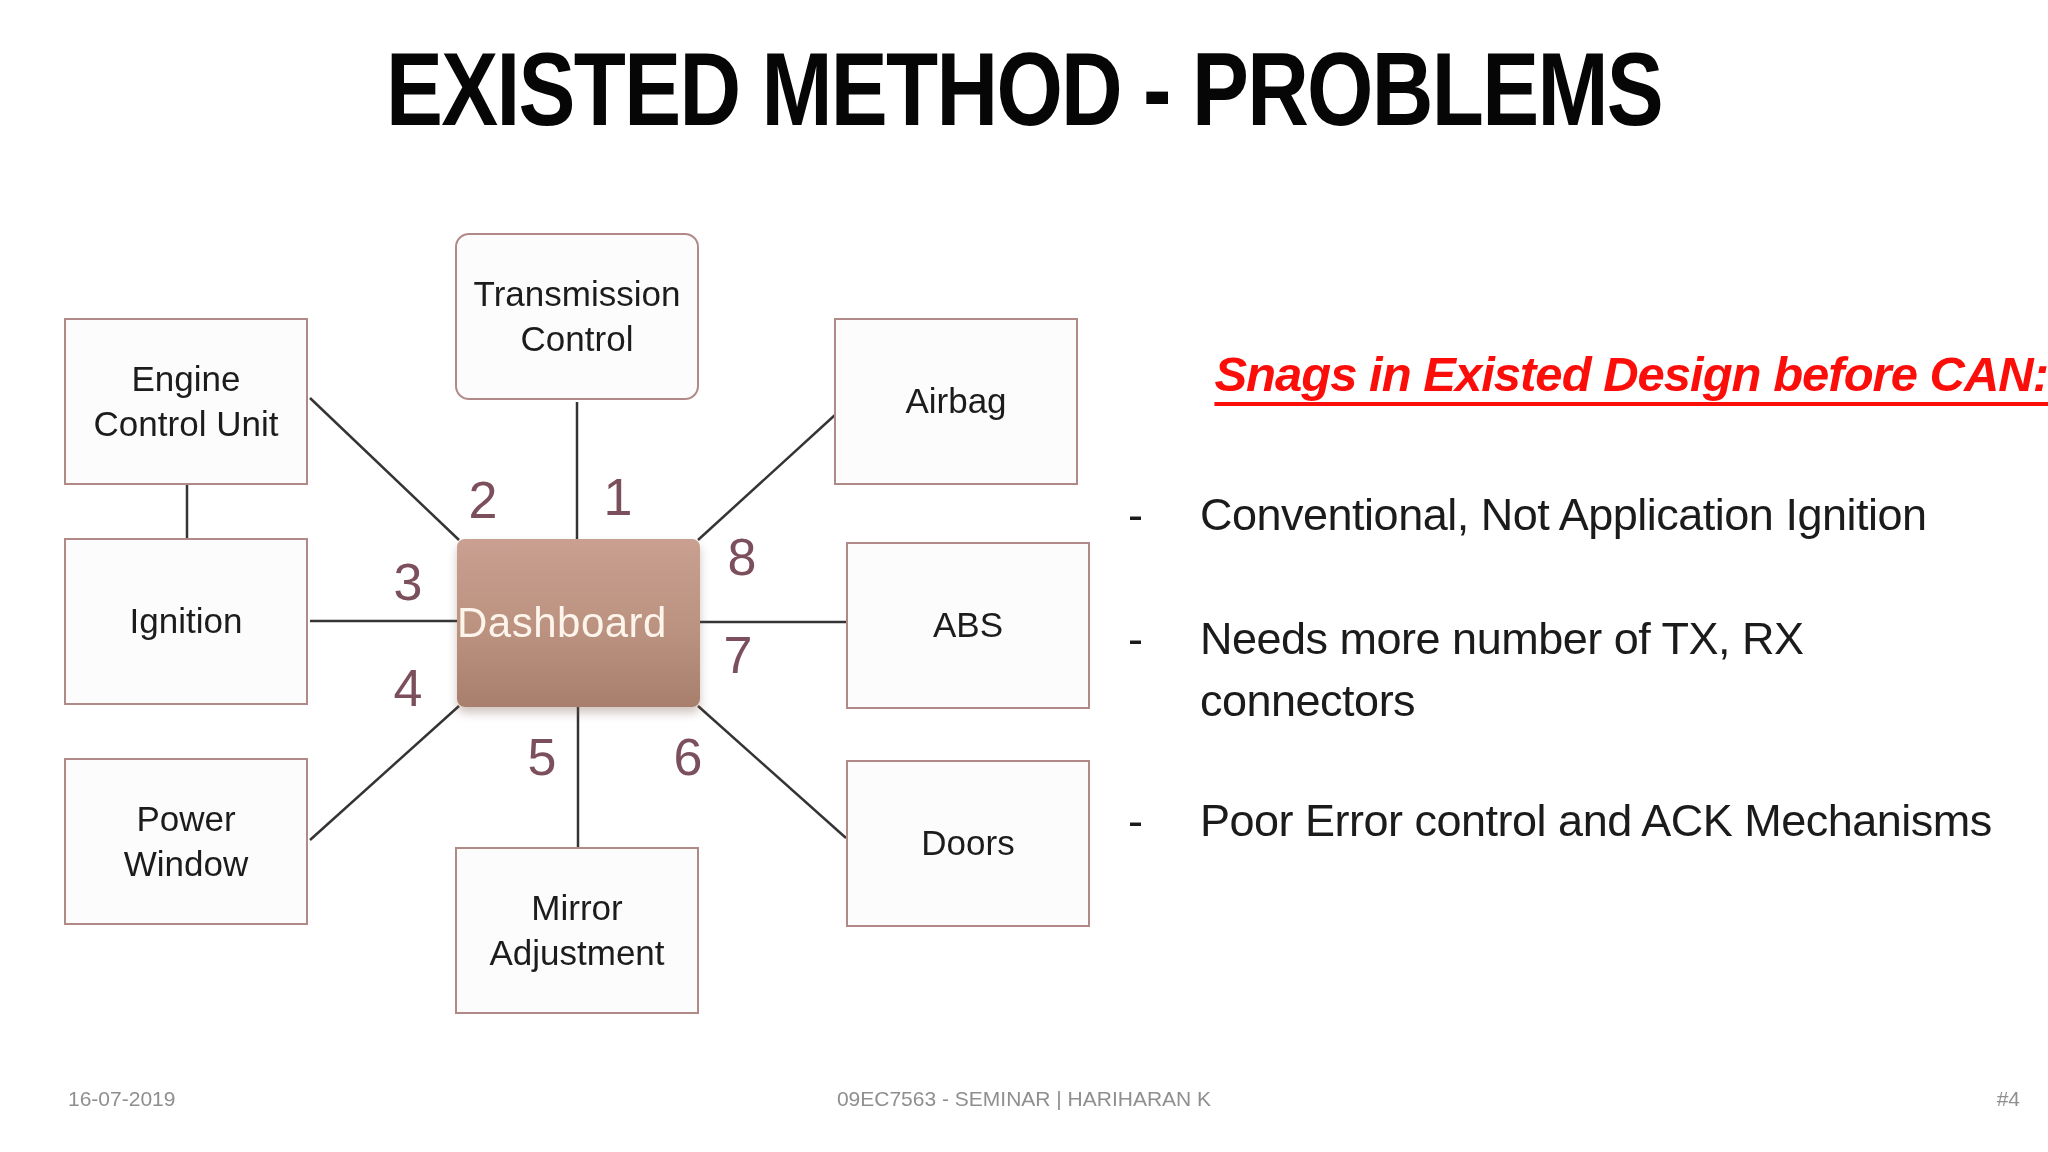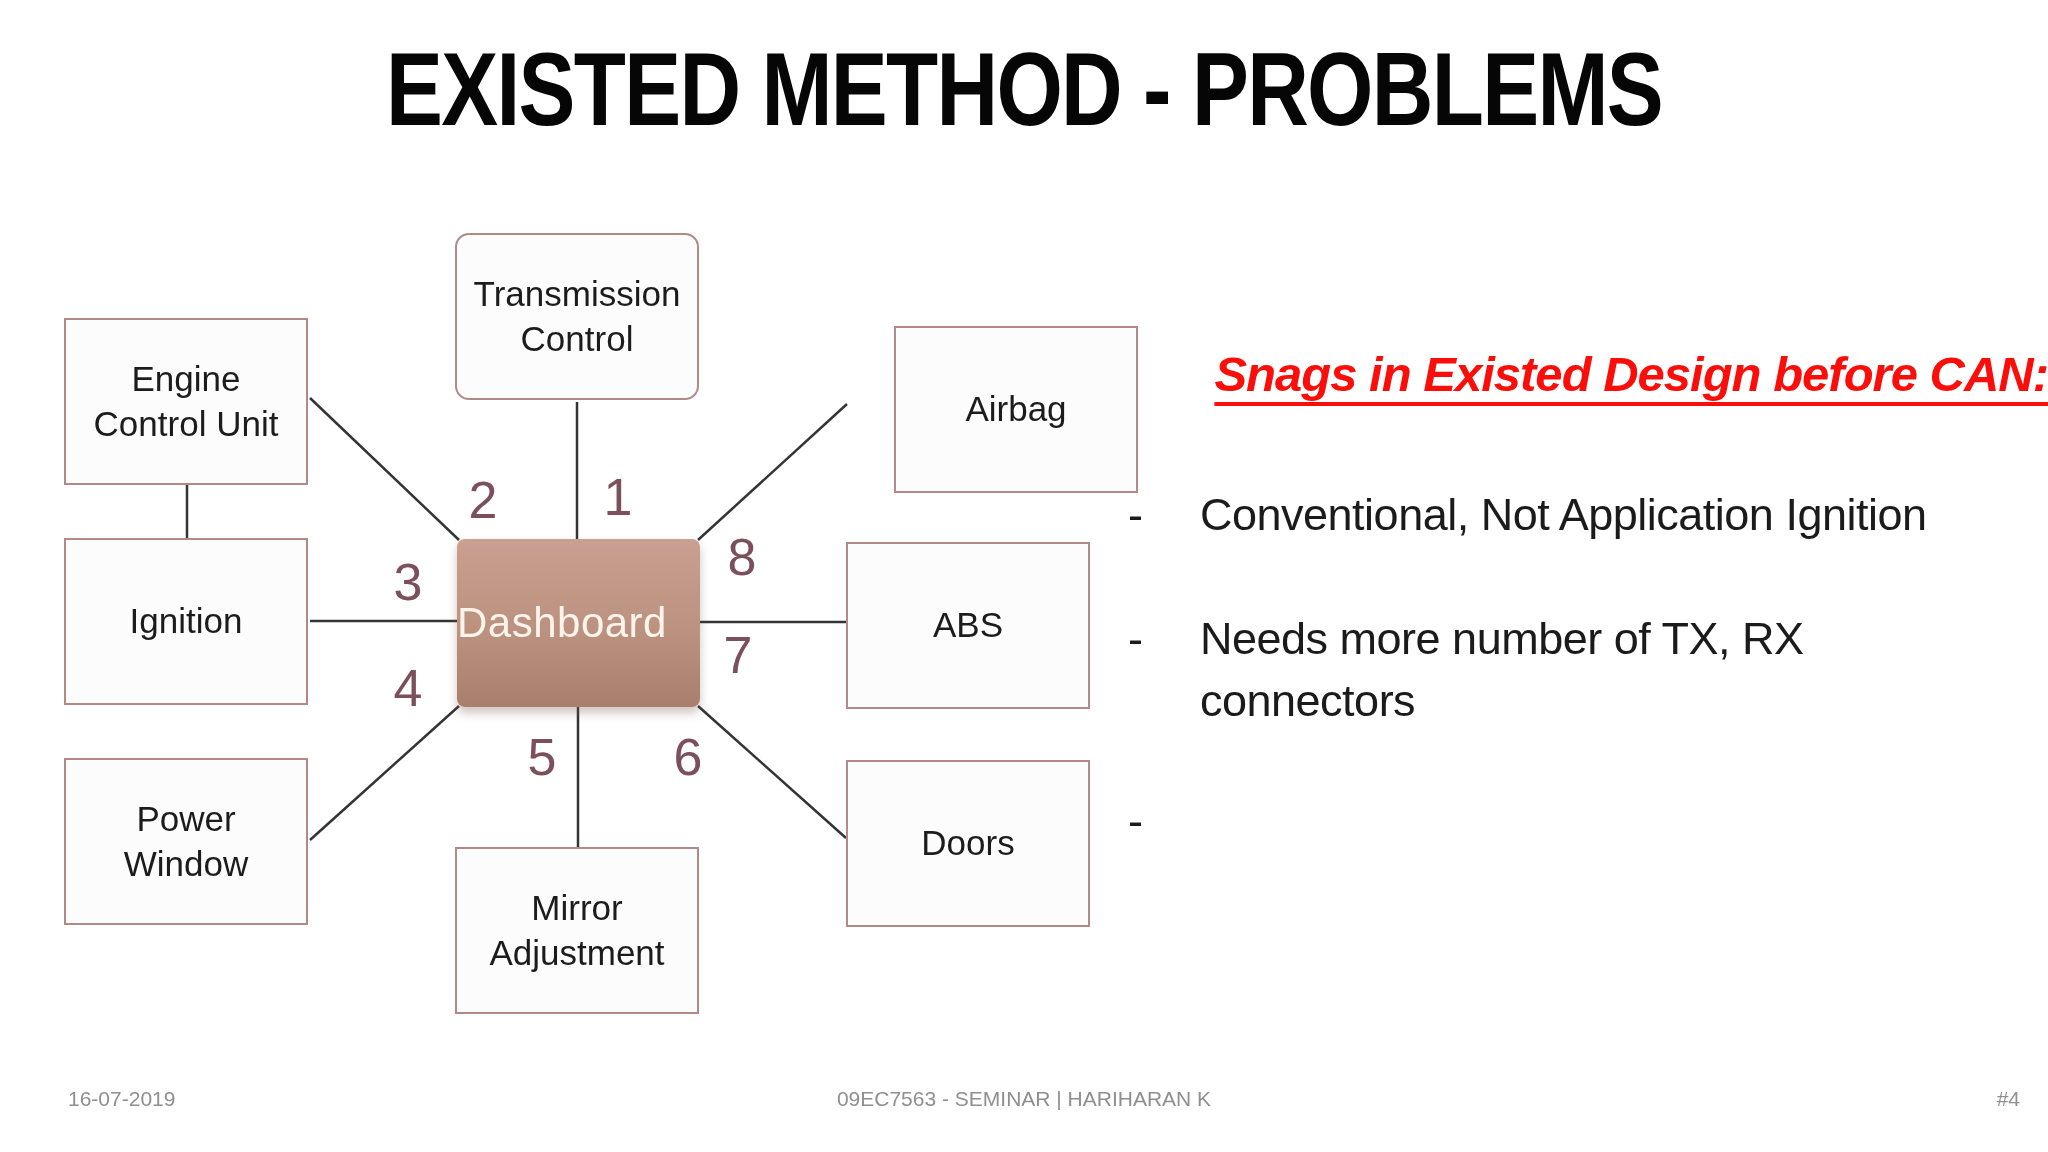--- a/index.html
+++ b/index.html
@@ -34,21 +34,21 @@
     white-space:pre-line;
     box-sizing:border-box;
   }
   .node-transmission{left:455px;top:233px;border-radius:14px;}
   .node-ecu{left:64px;top:318px;}
   .node-ignition{left:64px;top:538px;}
   .node-power-window{left:64px;top:758px;}
   .node-mirror{left:455px;top:847px;}
   .node-doors{left:846px;top:760px;}
   .node-abs{left:846px;top:542px;}
-  .node-airbag{left:894px;top:318px;margin-top:8px;}
+  .node-airbag{left:834px;top:318px;}
   .node-dashboard{
     position:absolute;left:457px;top:539px;width:243px;height:168px;
     background:linear-gradient(180deg,#c9a091 0%,#bb917f 55%,#a87e6d 100%);
     border-radius:8px;
     box-shadow:0 6px 10px rgba(120,90,75,0.35);
     display:flex;align-items:center;
     font-size:42px;color:#fdf4ec;
     letter-spacing:0.5px;
   }
   .conn-num{
@@ -164,19 +164,20 @@
     <span class="marker">-</span>
     <span class="btext">Conventional, Not Application Ignition</span>
   </div>
   <div class="bullet bullet-2">
     <span class="marker">-</span>
     <span class="btext">Needs more number of TX, RX
 connectors</span>
   </div>
   <div class="bullet bullet-3">
     <span class="marker">-</span>
+    <span class="btext">Poor Error control and ACK Mechanisms</span>
   </div>
 
   <span class="footer-item footer-date">16-07-2019</span>
   <span class="footer-item footer-center">09EC7563 - SEMINAR | HARIHARAN K</span>
   <span class="footer-item footer-page">#4</span>
 
 </div>
 
 </body></html>

